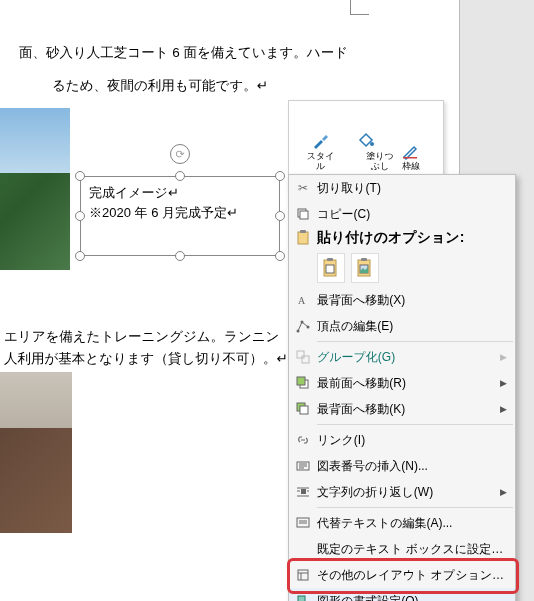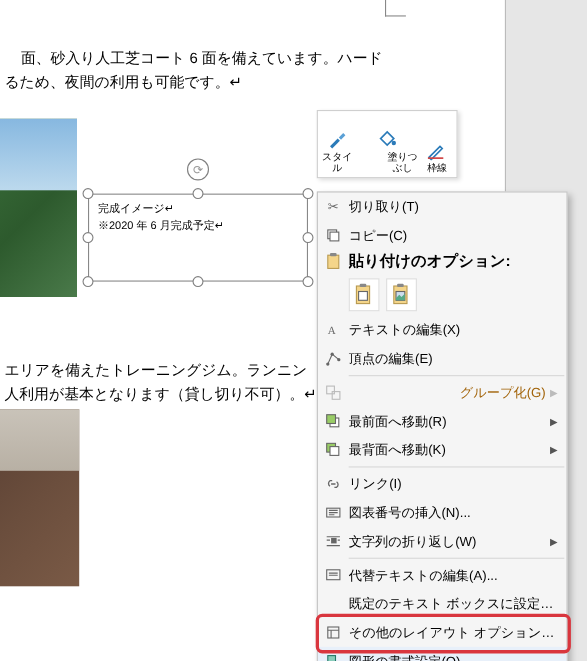--- a/index.html
+++ b/index.html
@@ -26,21 +26,21 @@
     border-left: 1px solid #bbb;
   }
   .doc-text {
     position: absolute;
     left: 4px;
     font-size: 13.5px;
     line-height: 1.7;
     white-space: nowrap;
   }
   .txt1 { top: 42px; margin-left: 15px; }
-  .txt2 { top: 64px; }
+  .txt2 { top: 75px; margin-left: 48px; }
   .txt3 { top: 326px; }
   .txt4 { top: 348px; }
 
   .img-placeholder {
     position: absolute;
     left: 0;
     background: linear-gradient(135deg, #3a6f3a 0%, #2d5a2d 50%, #4a7a4a 100%);
   }
   .img1 { top: 108px; width: 70px; height: 162px; }
   .img1::before {
@@ -62,21 +62,21 @@
     position: absolute;
     left: 80px; top: 176px;
     width: 200px; height: 80px;
   }
   .textbox {
     position: absolute;
     left: 0; top: 0; right: 0; bottom: 0;
     border: 1px solid #888;
     background: #fff;
     padding: 6px 8px;
-    font-size: 10px;
+    font-size: 13px;
     line-height: 1.5;
   }
   .handle {
     position: absolute;
     width: 8px; height: 8px;
     background: #fff;
     border: 1px solid #7f7f7f;
     border-radius: 50%;
   }
   .h-nw { left: -5px; top: -5px; }
@@ -103,21 +103,21 @@
   .mini-toolbar {
     position: absolute;
     left: 288px; top: 100px;
     width: 122px;
     height: 56px;
     background: #fff;
     border: 1px solid #cfcfcf;
     box-shadow: 2px 2px 4px rgba(0,0,0,0.15);
     display: flex;
     align-items: stretch;
-    padding: 2px;
+    padding: 16px;
     gap: 2px;
   }
   .mini-btn {
     flex: 1;
     display: flex;
     flex-direction: column;
     align-items: center;
     justify-content: flex-end;
     font-size: 9px;
     line-height: 1.05;
@@ -149,21 +149,21 @@
     position: relative;
     white-space: nowrap;
   }
   .menu-icon {
     width: 28px;
     display: flex; align-items: center; justify-content: center;
     color: #666;
     flex-shrink: 0;
   }
   .menu-label { flex: 1; overflow: hidden; text-overflow: ellipsis; }
-  .menu-label.disabled { color: #a16207; text-align: right; }
+  .menu-label.disabled { color: #0f766e; }
   .submenu-arrow {
     color: #555;
     font-size: 9px;
     margin-left: 4px;
   }
   .paste-header {
     height: 22px;
     font-weight: bold;
     font-size: 14px;
   }
@@ -314,21 +314,21 @@
           </svg>
       </div>
     </div>
 
     <div class="menu-row">
       <span class="menu-icon">
         <svg width="14" height="14" viewBox="0 0 14 14">
             <text x="2" y="11" font-size="10" fill="#666" font-family="serif">A</text>
           </svg>
       </span>
-      <span class="menu-label">テキストの編集(X)</span>
+      <span class="menu-label">最背面へ移動(X)</span>
     </div>
     <div class="menu-row">
       <span class="menu-icon">
         <svg width="14" height="14" viewBox="0 0 14 14">
             <path d="M2 12 L6 3 L12 8" fill="none" stroke="#666"></path>
             <circle cx="2" cy="12" r="1.5" fill="#666"></circle>
             <circle cx="6" cy="3" r="1.5" fill="#666"></circle>
             <circle cx="12" cy="8" r="1.5" fill="#666"></circle>
           </svg>
       </span>

